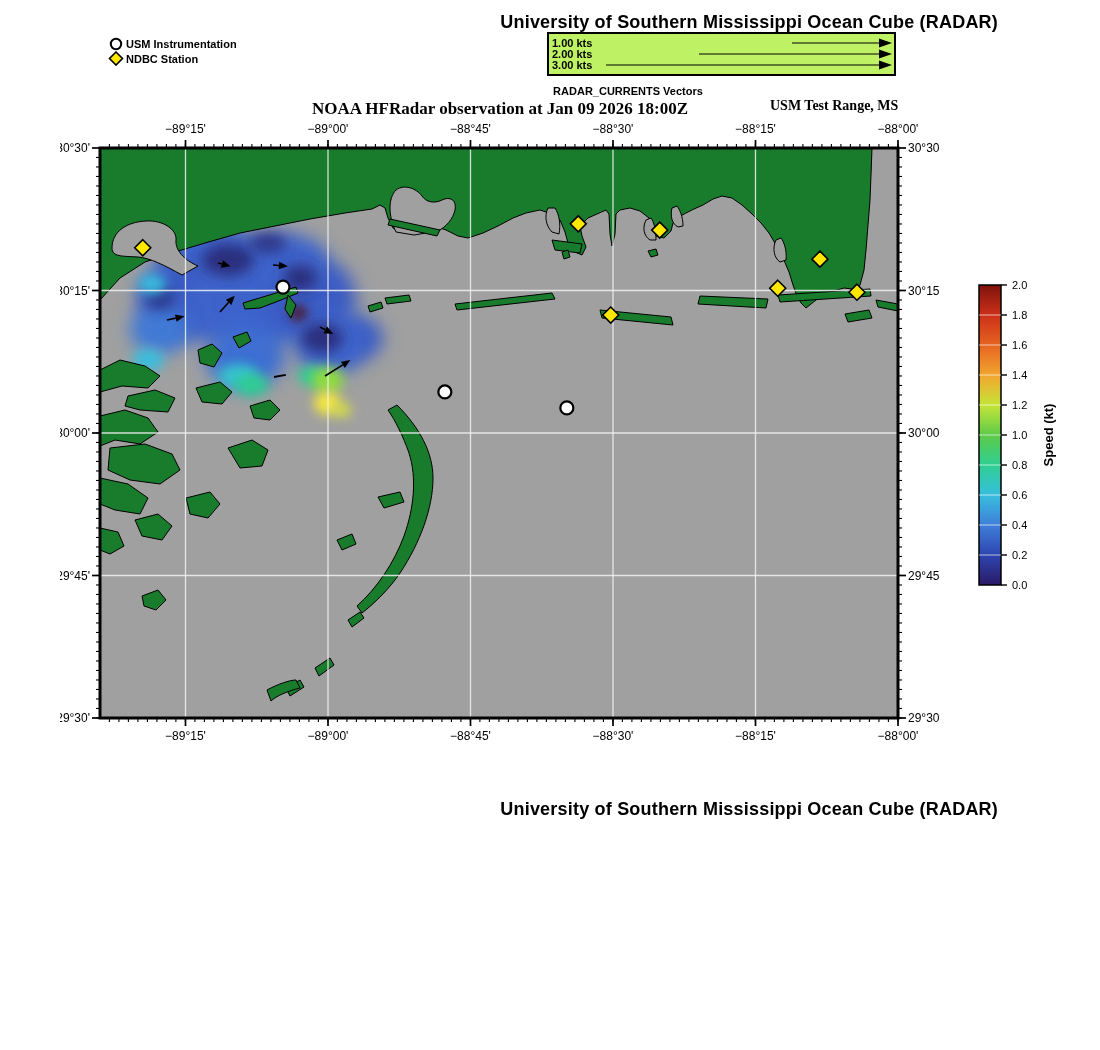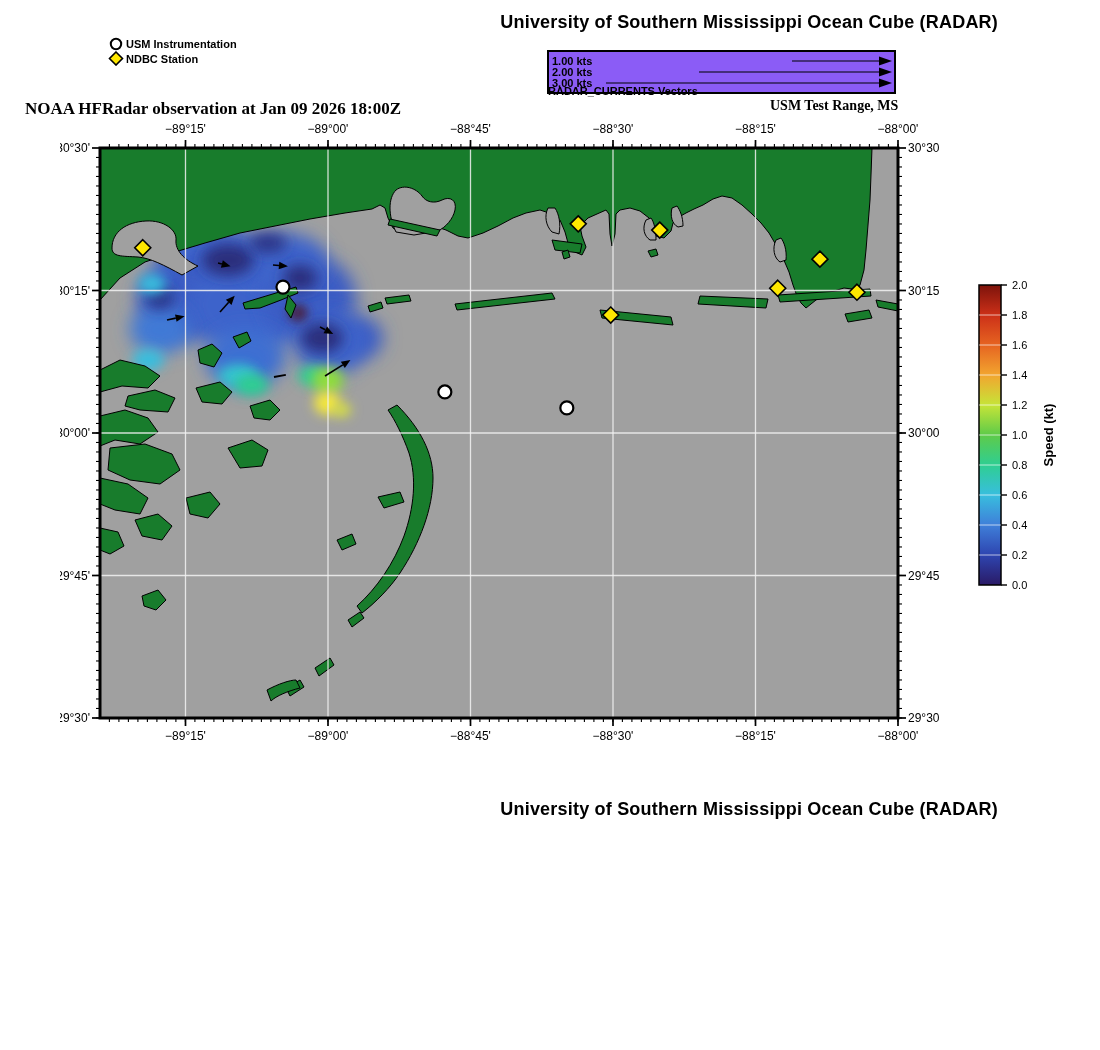--- a/index.html
+++ b/index.html
@@ -5,26 +5,26 @@
   html,body{margin:0;padding:0;background:#ffffff;}
   .canvas{position:relative;width:1100px;height:1050px;background:#ffffff;overflow:hidden;
           font-family:"Liberation Sans","DejaVu Sans",sans-serif;color:#000;}
   .title{position:absolute;left:0;width:998px;text-align:right;font-size:18px;font-weight:bold;letter-spacing:.2px;}
   .title.top{top:12px;}
   .title.bottom{top:799px;}
   .legend{position:absolute;left:108px;top:36px;}
   .lrow{display:flex;align-items:center;height:15px;}
   .licon{flex:0 0 16px;}
   .llab{font-size:11px;font-weight:bold;margin-left:2px;white-space:nowrap;}
-  .vbox{position:absolute;left:547px;top:50px;width:349px;height:44px;border:2px solid #000;
-        box-sizing:border-box;background:#8b5cf6;}
-  .vcaption{position:absolute;left:548px;top:85px;width:160px;text-align:left;
+  .vbox{position:absolute;left:547px;top:32px;width:349px;height:44px;border:2px solid #000;
+        box-sizing:border-box;background:#bef264;}
+  .vcaption{position:absolute;left:548px;top:85px;width:160px;text-align:center;
             font-size:11px;font-weight:bold;white-space:nowrap;}
-  .subtitle{position:absolute;left:0;top:99px;width:1000px;
-            font-family:"Liberation Serif","DejaVu Serif",serif;font-size:17px;font-weight:bold;padding-left:25px;}
+  .subtitle{position:absolute;left:0;top:99px;width:1000px;text-align:center;
+            font-family:"Liberation Serif","DejaVu Serif",serif;font-size:17px;font-weight:bold;}
   .region{position:absolute;left:770px;top:98px;width:132px;text-align:left;
           font-family:"Liberation Serif","DejaVu Serif",serif;font-size:14px;font-weight:bold;white-space:nowrap;}
   #map{position:absolute;left:60px;top:115px;}
   #cbar{position:absolute;left:958px;top:268px;}
   svg text{font-family:"Liberation Sans","DejaVu Sans",sans-serif;}
 </style>
 </head>
 <body>
 
 <div class="canvas">

